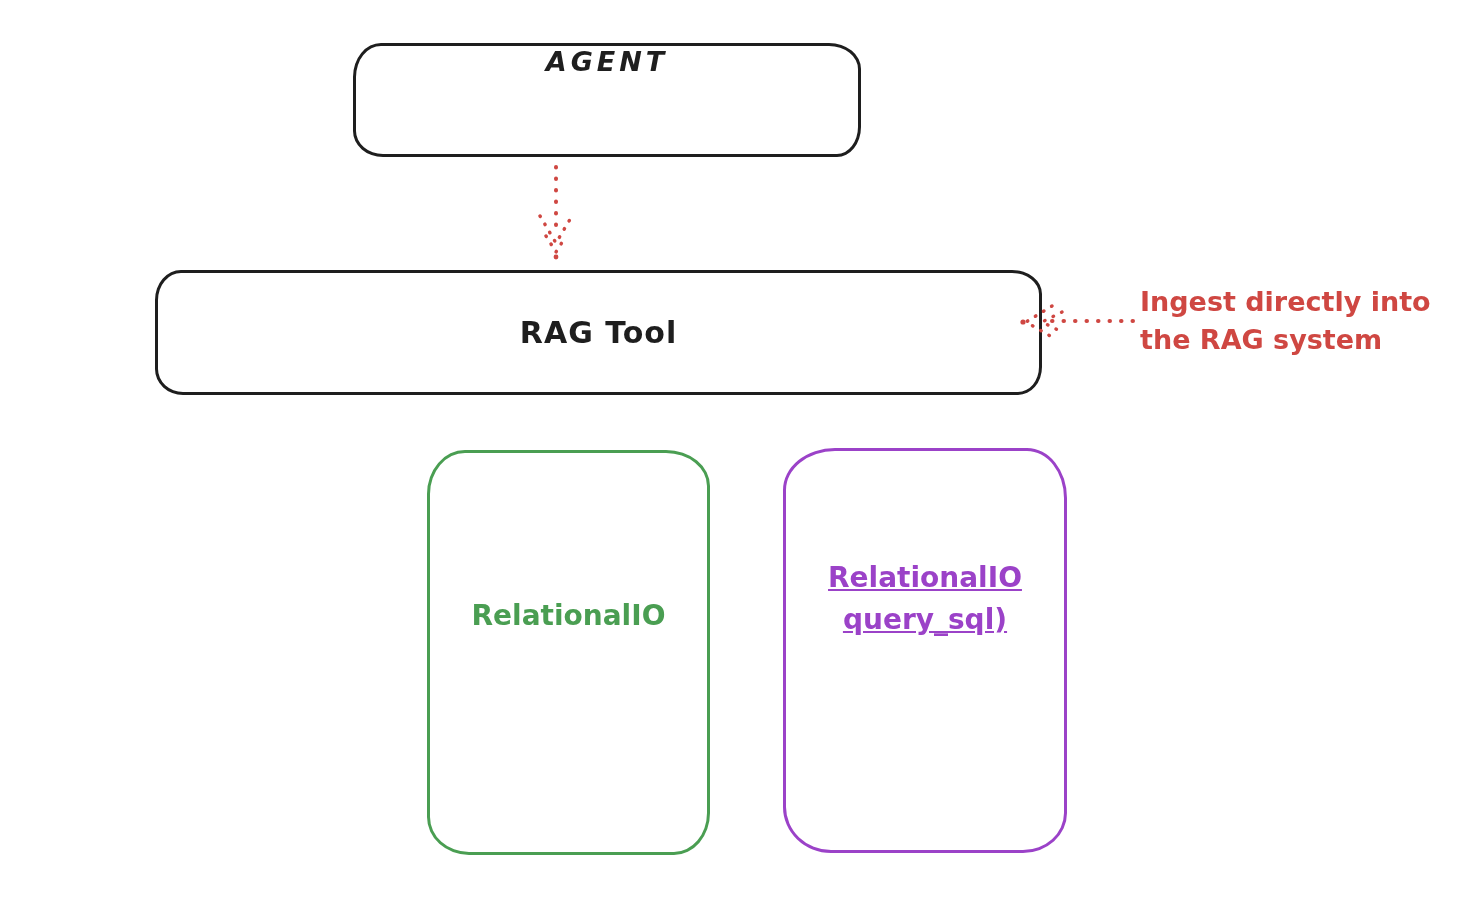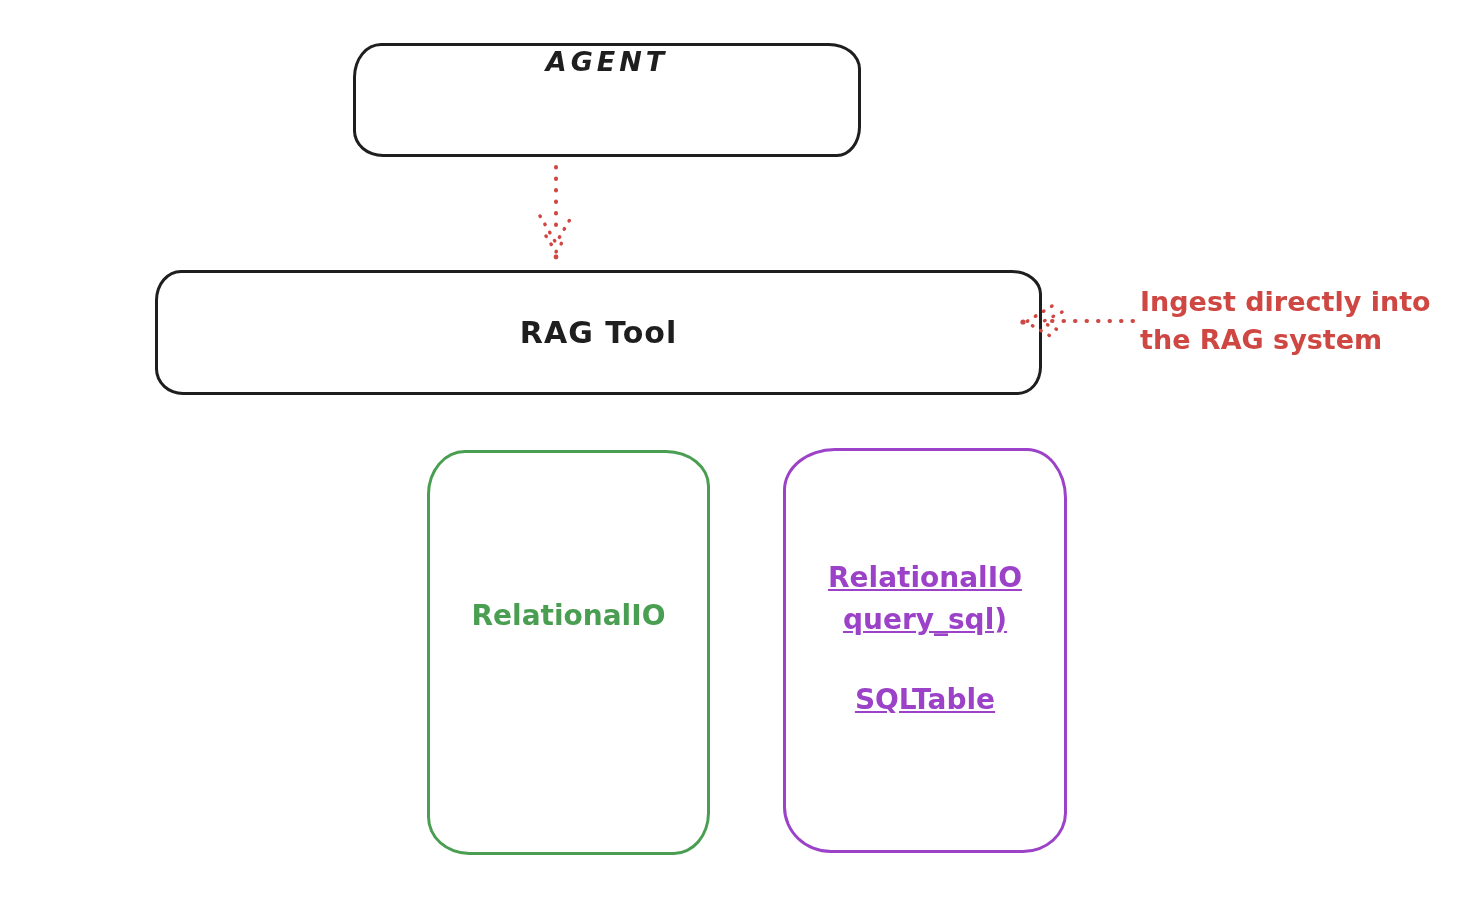--- a/index.html
+++ b/index.html
@@ -135,16 +135,15 @@
 
   <div class="sketch-box io-box box-keyvalue">
     <div class="gap-md"></div>
     <div class="io-line">RelationalIO</div>
   </div>
 
   <div class="sketch-box io-box box-relational">
     <div class="io-line">RelationalIO</div>
     <div class="io-line">query_sql)</div>
     <div class="gap-md"></div>
-    <div class="io-line">SQLTable</div>
   </div>
 
 </div>
 
 </body></html>

